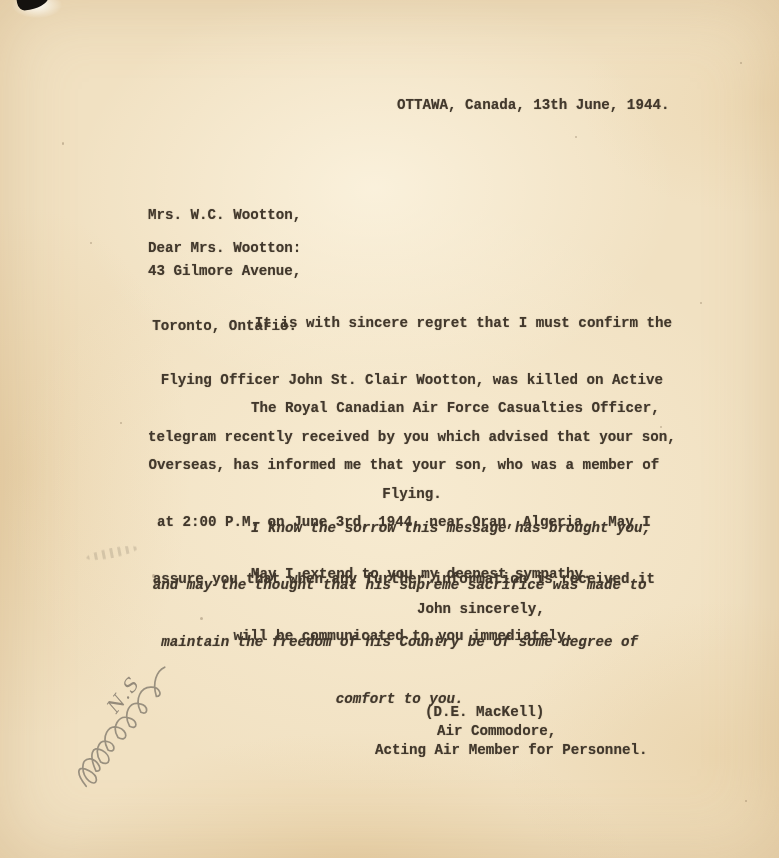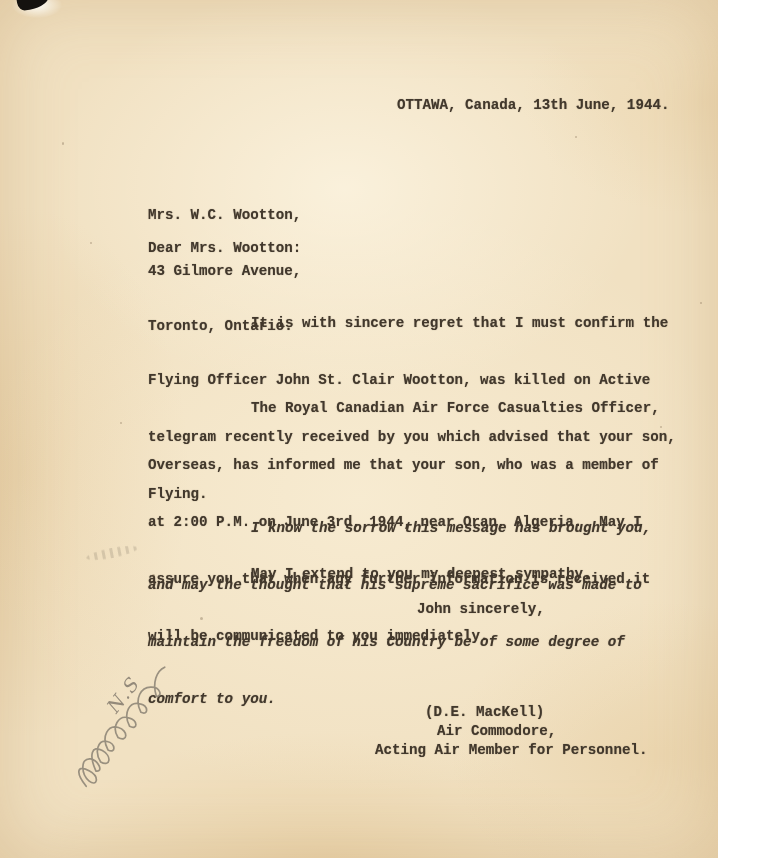--- a/index.html
+++ b/index.html
@@ -1,36 +1,36 @@
 <!DOCTYPE html>
 <html><head>
 <meta charset="utf-8">
 <style>
   html, body { margin: 0; padding: 0; }
   .page {
     position: relative;
-    width: 718px;
+    width: 779px;
     height: 858px;
     overflow: hidden;
     background-color: #f1e1c2;
     background-image:
       radial-gradient(ellipse 430px 300px at 48% 22%, rgba(255,249,233,0.65), rgba(255,249,233,0) 70%),
       radial-gradient(ellipse 520px 400px at 50% 58%, rgba(252,243,221,0.55), rgba(252,243,221,0) 75%),
       radial-gradient(ellipse 300px 220px at 92% 88%, rgba(219,184,126,0.28), rgba(219,184,126,0) 70%),
       radial-gradient(ellipse 240px 380px at 3% 55%, rgba(217,181,124,0.30), rgba(217,181,124,0) 70%),
       radial-gradient(ellipse 380px 180px at 45% 101%, rgba(222,188,131,0.32), rgba(222,188,131,0) 75%),
       radial-gradient(ellipse 260px 160px at 98% 12%, rgba(223,190,135,0.22), rgba(223,190,135,0) 70%);
     box-shadow: inset 0 0 75px rgba(178,135,76,0.30);
     font-family: "Liberation Mono", "DejaVu Sans Mono", monospace;
     font-size: 14.2px;
     font-weight: 700;
     color: #42382c;
   }
   .ink { position: absolute; white-space: pre; text-shadow: 0 0 1px rgba(66,56,44,0.55); }
-  .line { white-space: pre; }
+  .line { white-space: pre; text-align: center; }
   .para { position: absolute; left: 148px; line-height: 19px; }
   .para .first { padding-left: 103px; }
 
   .dateline   { left: 397px; top: 97px;  }
   .address    { left: 148px; top: 169px; line-height: 18.5px; }
   .salutation { left: 148px; top: 240px; }
   .p1 { top: 276px; }
   .p2 { top: 361px; }
   .p3 { top: 481px; font-style: italic; }
   .p4 { left: 251px; top: 566px; font-family: Liberation Mono, monospace; }

